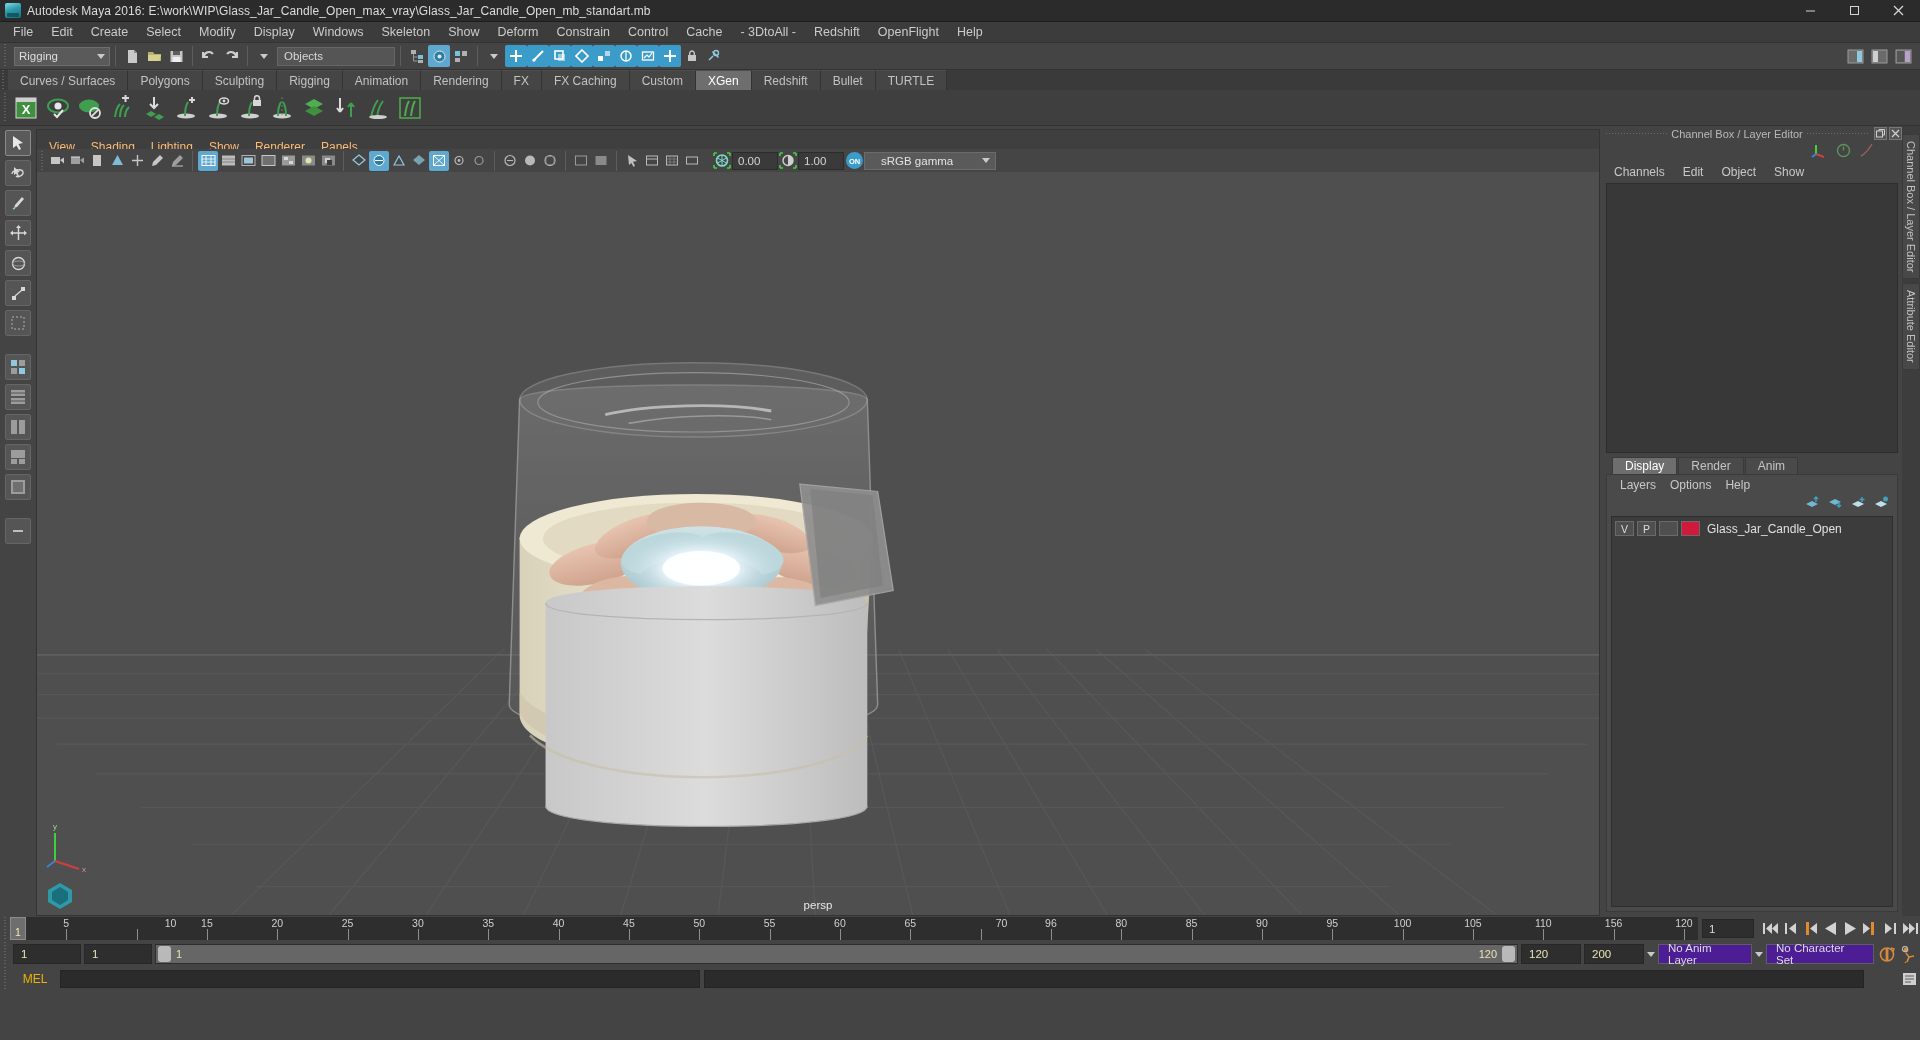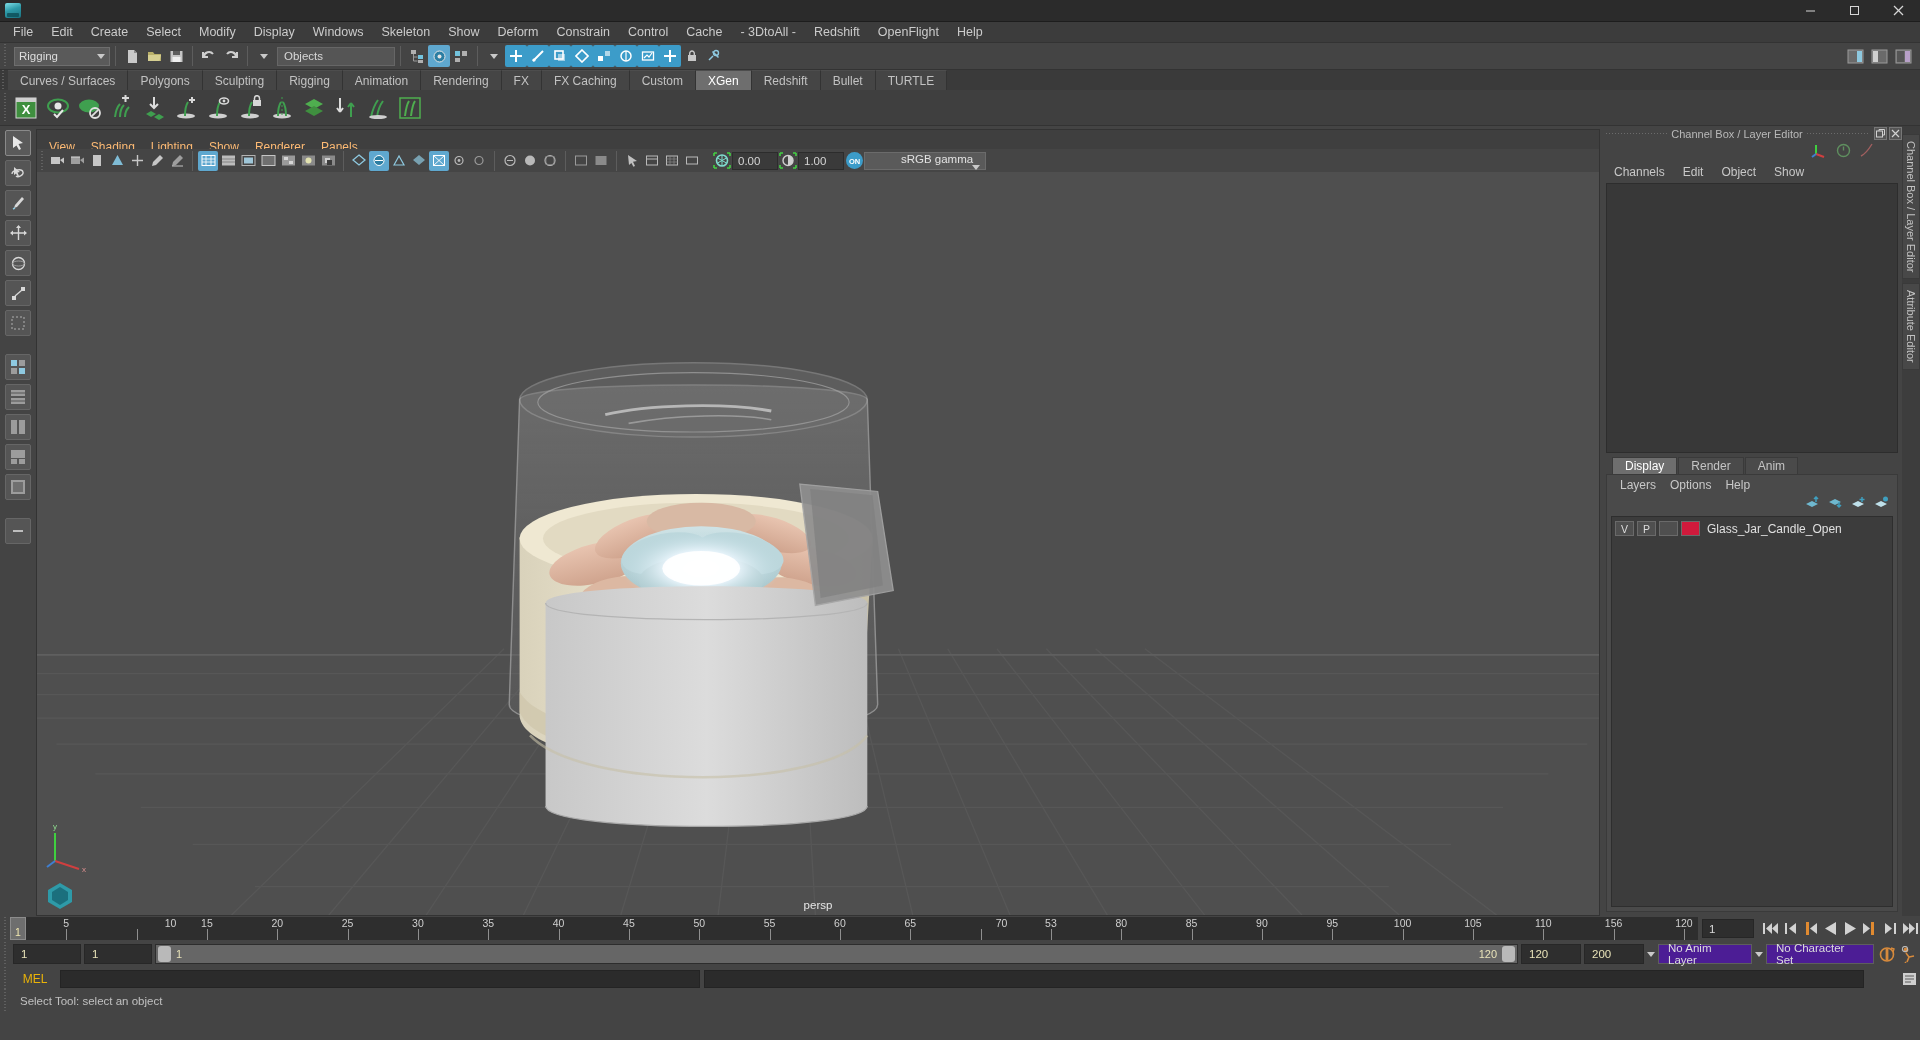--- a/index.html
+++ b/index.html
@@ -107,21 +107,21 @@
 
   
   .vpwrap { flex: 1; background: #444; padding: 3px 2px 0 0; display: flex; flex-direction: column; }
   .vp-menubar { height: 20px; background: #3f3f3f; display: flex; align-items: center; padding-left: 4px; border:1px solid #333; border-bottom:none;}
   .vp-menu { padding: 1px 8px; font-size: 12px; color: #fdba74; margin-top: 14px; }
   .vp-toolbar { height: 23px; background: #454545; display: flex; align-items: center; padding-left:2px; border-left:1px solid #333; border-right:1px solid #333;}
   .vp-toolbar .grip { height:20px; }
   .vbtn { width:20px; height:20px; display:flex; align-items:center; justify-content:center; border-radius:2px; flex:none; }
   .vbtn.active { background: #5fa8cf; }
   .vnum { width: 46px; height: 18px; background:#3a3a3a; border:1px solid #2c2c2c; color:#d5d5d5; font-size:11.5px; display:flex;align-items:center;padding-left:5px; }
-  .vgamma { width: 122px; height: 18px; background:#5a5a5a; border:1px solid #6b6b6b; color:#e2e2e2; font-size:11.5px; display:flex; align-items:center; padding-left:24px;flex-direction:column; }
+  .vgamma { width: 132px; height: 18px; background:#5a5a5a; border:1px solid #6b6b6b; color:#e2e2e2; font-size:11.5px; display:flex; align-items:center; padding-left:16px; }
   .vgamma .caret { margin-left:auto; margin-right:5px; }
 
   .viewport { flex: 1; position: relative; overflow: hidden; border:1px solid #333; border-top:none;
     background: linear-gradient(#4f4f4f, #4f4f4f); }
   .vp-label { position:absolute; left:50%; transform:translateX(-50%); bottom:4px; font-size:11.5px; color:#e6e6e6; }
   .axis { position:absolute; left:8px; bottom:40px; width:60px; height:60px; }
   .maya-badge { position:absolute; left:8px; bottom:4px; width:30px; height:30px; }
 
   
   .rdock { width: 300px; background: #444; display:flex; flex-direction:column; }
@@ -179,20 +179,21 @@
   .helprow { height: 20px; background:#444; display:flex; align-items:center; padding-left:2px;}
   .help-text { font-size: 11.5px; color:#c0c0c0; padding-left: 10px;}
 </style>
 </head>
 <body>
 
 <div class="app">
 
   <div class="titlebar">
     <div class="tb-logo"></div>
+    <div class="tb-title">Autodesk Maya 2016: E:\work\WIP\Glass_Jar_Candle_Open_max_vray\Glass_Jar_Candle_Open_mb_standart.mb</div>
     <div class="tb-buttons">
       <div class="tb-btn">
         <svg width="11" height="11" viewBox="0 0 11 11">
             <line x1="1" y1="6" x2="10" y2="6" stroke="#d6d6d6" stroke-width="1"></line>
           </svg>
       </div>
       <div class="tb-btn">
         <svg width="11" height="11" viewBox="0 0 11 11">
             <rect x="1.5" y="1.5" width="8" height="8" fill="none" stroke="#d6d6d6" stroke-width="1"></rect>
           </svg>
@@ -1075,21 +1076,21 @@
         <div class="ts-lab" style="left: 40.8333%;">50</div>
         <div class="ts-tick" style="left: 45%;"></div>
         <div class="ts-lab" style="left: 45%;">55</div>
         <div class="ts-tick" style="left: 49.1667%;"></div>
         <div class="ts-lab" style="left: 49.1667%;">60</div>
         <div class="ts-tick" style="left: 53.3333%;"></div>
         <div class="ts-lab" style="left: 53.3333%;">65</div>
         <div class="ts-tick" style="left: 57.5%;"></div>
         <div class="ts-lab" style="left: 57.5%; margin-left: 21px;">70</div>
         <div class="ts-tick" style="left: 61.6667%;"></div>
-        <div class="ts-lab" style="left: 61.6667%;">53</div>
+        <div class="ts-lab" style="left: 61.6667%;">96</div>
         <div class="ts-tick" style="left: 65.8333%;"></div>
         <div class="ts-lab" style="left: 65.8333%;">80</div>
         <div class="ts-tick" style="left: 70%;"></div>
         <div class="ts-lab" style="left: 70%;">85</div>
         <div class="ts-tick" style="left: 74.1667%;"></div>
         <div class="ts-lab" style="left: 74.1667%;">90</div>
         <div class="ts-tick" style="left: 78.3333%;"></div>
         <div class="ts-lab" style="left: 78.3333%;">95</div>
         <div class="ts-tick" style="left: 82.5%;"></div>
         <div class="ts-lab" style="left: 82.5%;">100</div>
@@ -1193,18 +1194,14 @@
     <div class="cmd-input" style="width:640px"></div>
     <div class="cmd-out" style="flex:1; margin-right:30px"></div>
     <div class="ibtn">
       <svg width="15" height="14" viewBox="0 0 15 14">
           <rect x="1" y="1" width="13" height="12" fill="#cfcfcf"></rect>
           <path d="M3 4h9M3 7h9M3 10h6" stroke="#5a5a5a"></path>
         </svg>
     </div>
   </div>
 
-  <div class="helprow">
-    <div class="grip"></div>
-    <div class="help-text">Select Tool: select an object</div>
-  </div>
 
 </div>
 
 </body></html>

